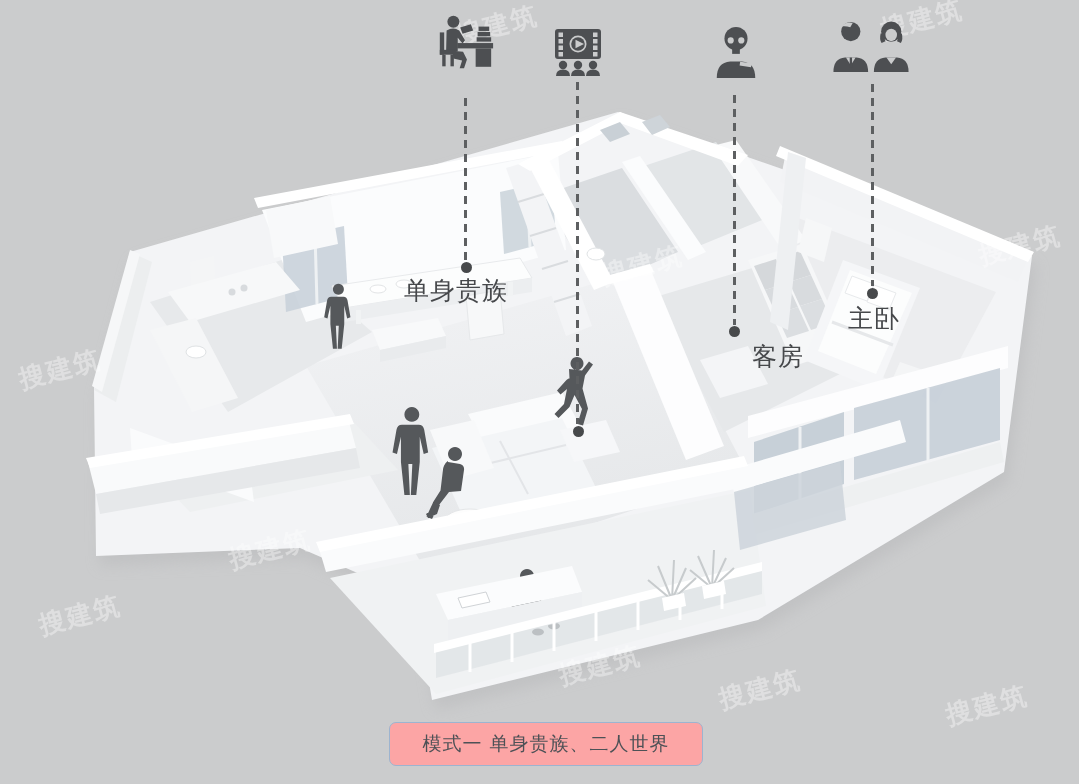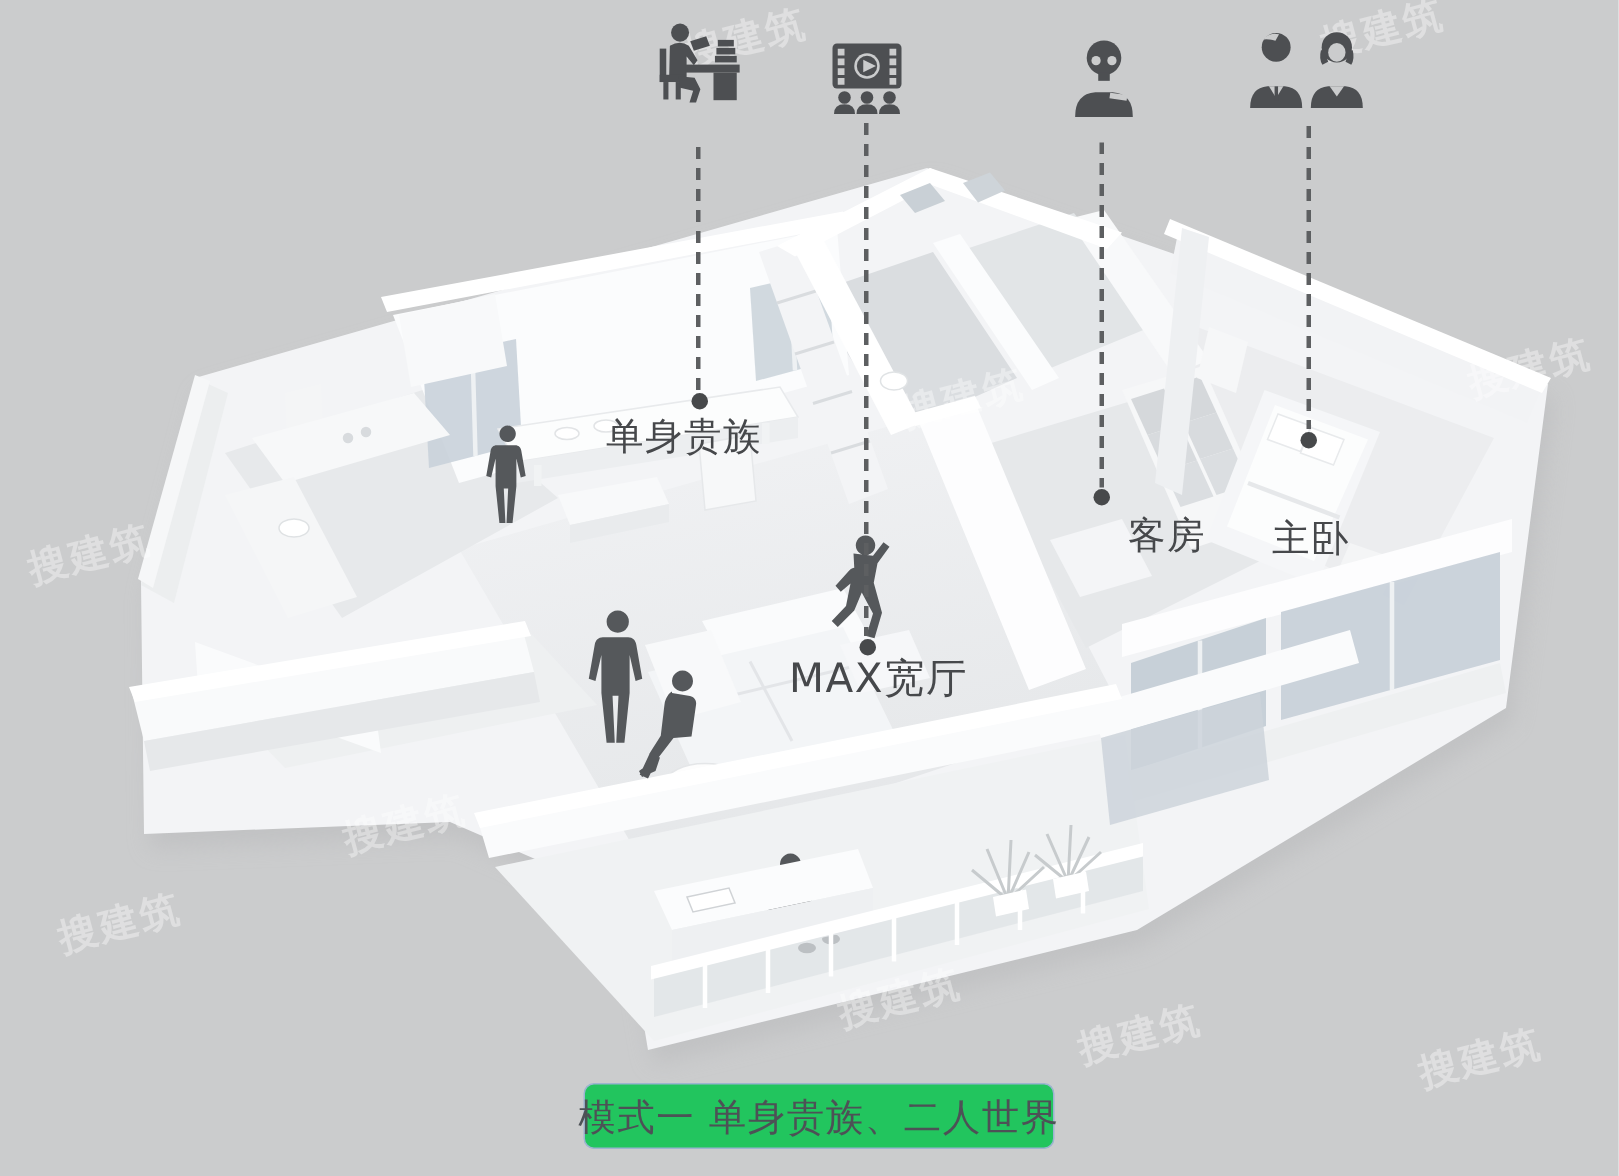--- a/index.html
+++ b/index.html
@@ -8,23 +8,23 @@
   #model-svg{position:absolute;left:0;top:0;z-index:1;}
   .wm{position:absolute;z-index:2;color:rgba(255,255,255,0.38);font-size:26px;font-weight:bold;
       transform:rotate(-15deg);letter-spacing:2px;pointer-events:none;white-space:nowrap;}
   .leader{position:absolute;z-index:3;width:3px;
       background:repeating-linear-gradient(to bottom,#5d5f61 0 8px,rgba(0,0,0,0) 8px 14px);}
   .dot{position:absolute;z-index:3;width:11px;height:11px;border-radius:50%;background:#47494b;}
   .plan-label{position:absolute;z-index:3;color:#46484b;font-size:25px;letter-spacing:1px;white-space:nowrap;}
   .annot-icon{position:absolute;z-index:3;}
   .annot-icon svg{display:block;}
   #caption{position:absolute;z-index:4;left:389px;top:722px;width:312px;height:42px;
-      background:#22c55e;border:1px solid #9cb4d0;border-radius:7px;
+      background:#fca5a5;border:1px solid #9cb4d0;border-radius:7px;
       display:flex;align-items:center;justify-content:center;
-      color:#4d5156;font-size:25px;letter-spacing:1px;white-space:nowrap;}
+      color:#4d5156;font-size:19px;letter-spacing:1px;white-space:nowrap;}
 </style>
 </head>
 <body>
 
 <div id="stage">
 
   <svg id="model-svg" width="1079" height="784" viewBox="0 0 1079 784">
     <defs>
       <filter id="soft" x="-20%" y="-20%" width="140%" height="140%">
         <feGaussianBlur stdDeviation="7"></feGaussianBlur>
@@ -250,21 +250,20 @@
           <path d="M2,48 q0,-6.5 7,-6.5 q7,0 7,6.5 Z"></path>
         <circle cx="24" cy="37" r="4.2"></circle>
           <path d="M17,48 q0,-6.5 7,-6.5 q7,0 7,6.5 Z"></path>
         <circle cx="39" cy="37" r="4.2"></circle>
           <path d="M32,48 q0,-6.5 7,-6.5 q7,0 7,6.5 Z"></path>
       </g>
     </svg>
   </div>
   <div class="leader" style="left:576px;top:82px;height:342px;"></div>
   <div class="dot" style="left:573px;top:426px;"></div>
-  <div class="plan-label" style="left:526px;top:434px;font-size:27px;">MAX宽厅</div>
 
   <div class="annot-icon" style="left:711px;top:24px;">
     <svg width="50" height="54" viewBox="0 0 52 56" fill="#4d4f52">
       <circle cx="26" cy="15" r="12"></circle>
       <circle cx="20.5" cy="17" r="3.2" fill="#cbcccd"></circle>
       <circle cx="31.5" cy="17" r="3.2" fill="#cbcccd"></circle>
       <rect x="22" y="25" width="8" height="6"></rect>
       <path d="M6,56 q0,-16 14,-17 l12,0 q14,1 14,17 Z"></path>
       <rect x="30" y="40" width="12" height="4" fill="#cbcccd" transform="rotate(8 36 42)"></rect>
     </svg>
@@ -283,19 +282,19 @@
       <circle cx="61" cy="12" r="10.5"></circle>
       <ellipse cx="61" cy="15.5" rx="6" ry="6.5" fill="#cbcccd"></ellipse>
       <path d="M50,14 q-1.5,6 1,10 l4,-2 q-2,-4 -1.5,-8 Z"></path>
       <path d="M72,14 q1.5,6 -1,10 l-4,-2 q2,-4 1.5,-8 Z"></path>
       <path d="M43,54 q0,-14 12,-15 l12,0 q12,1 12,15 Z"></path>
       <polygon points="56,39 61,46 66,39" fill="#cbcccd"></polygon>
     </svg>
   </div>
   <div class="leader" style="left:871px;top:84px;height:202px;"></div>
   <div class="dot" style="left:867px;top:288px;"></div>
-  <div class="plan-label" style="left:848px;top:302px;margin-top:40px;">主卧</div>
+  <div class="plan-label" style="left:848px;top:302px;">主卧</div>
 
   <div id="caption">
     <span>模式一  单身贵族、二人世界</span>
   </div>
 
 </div>
 
 </body></html>

